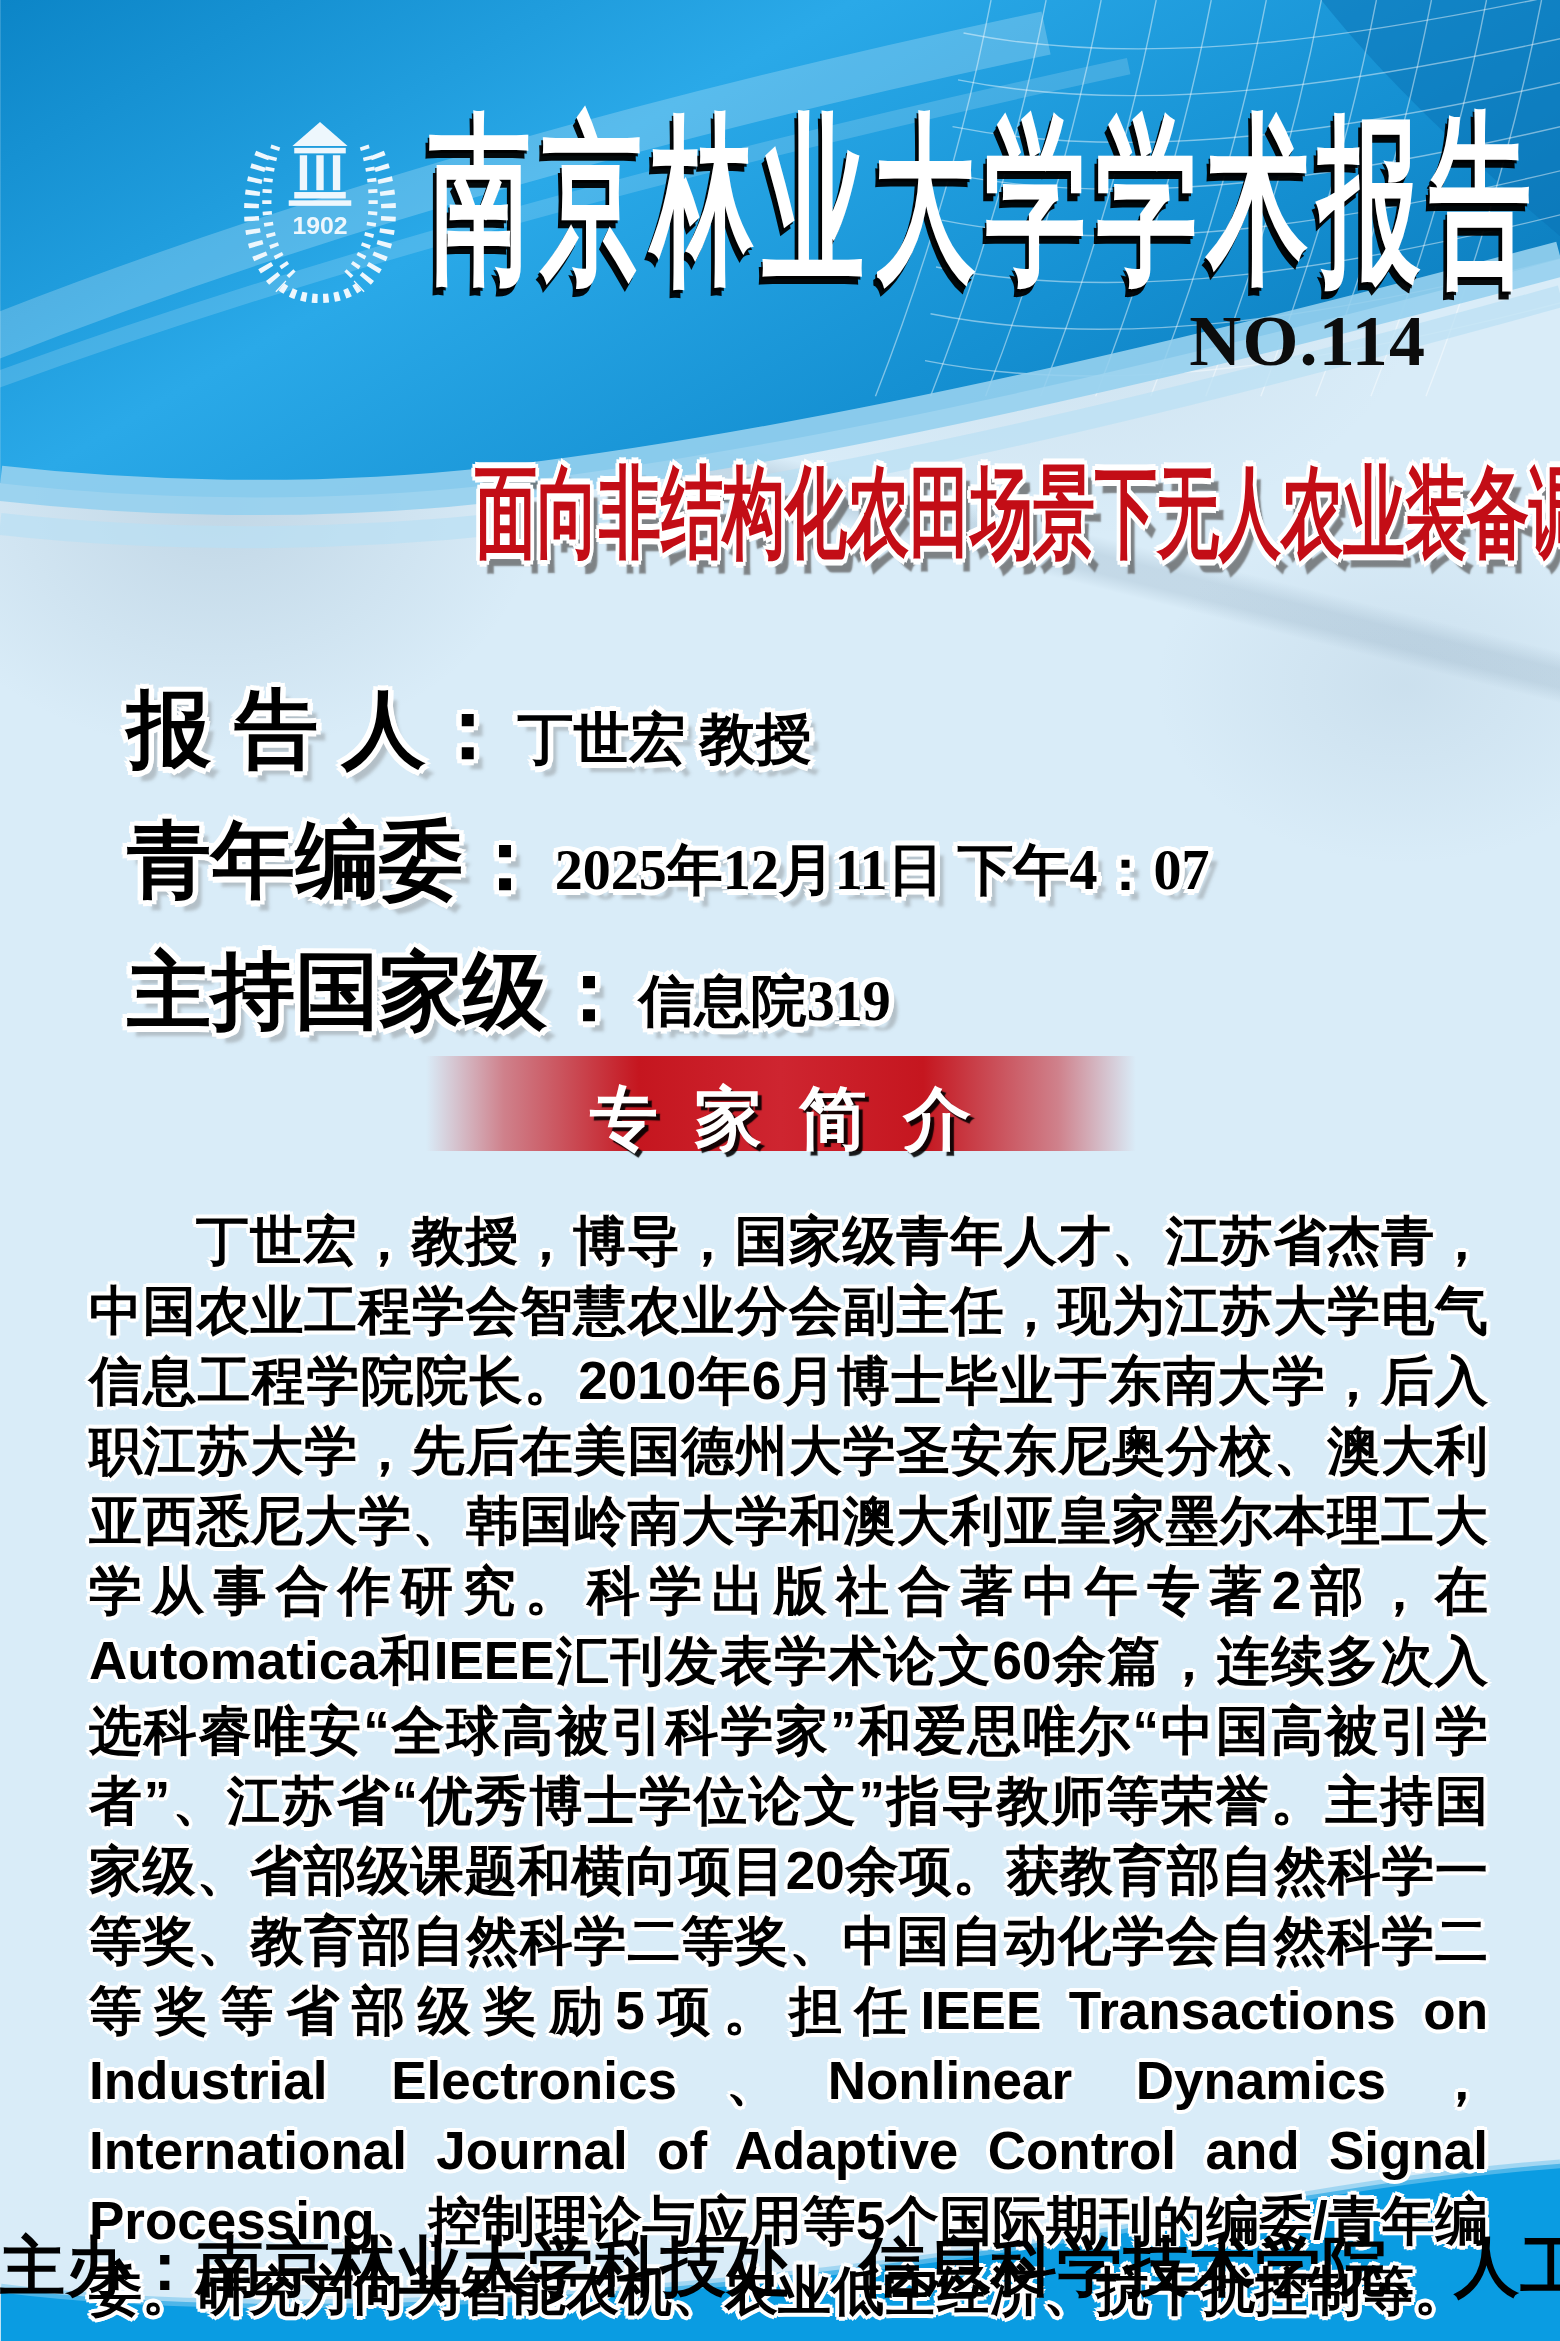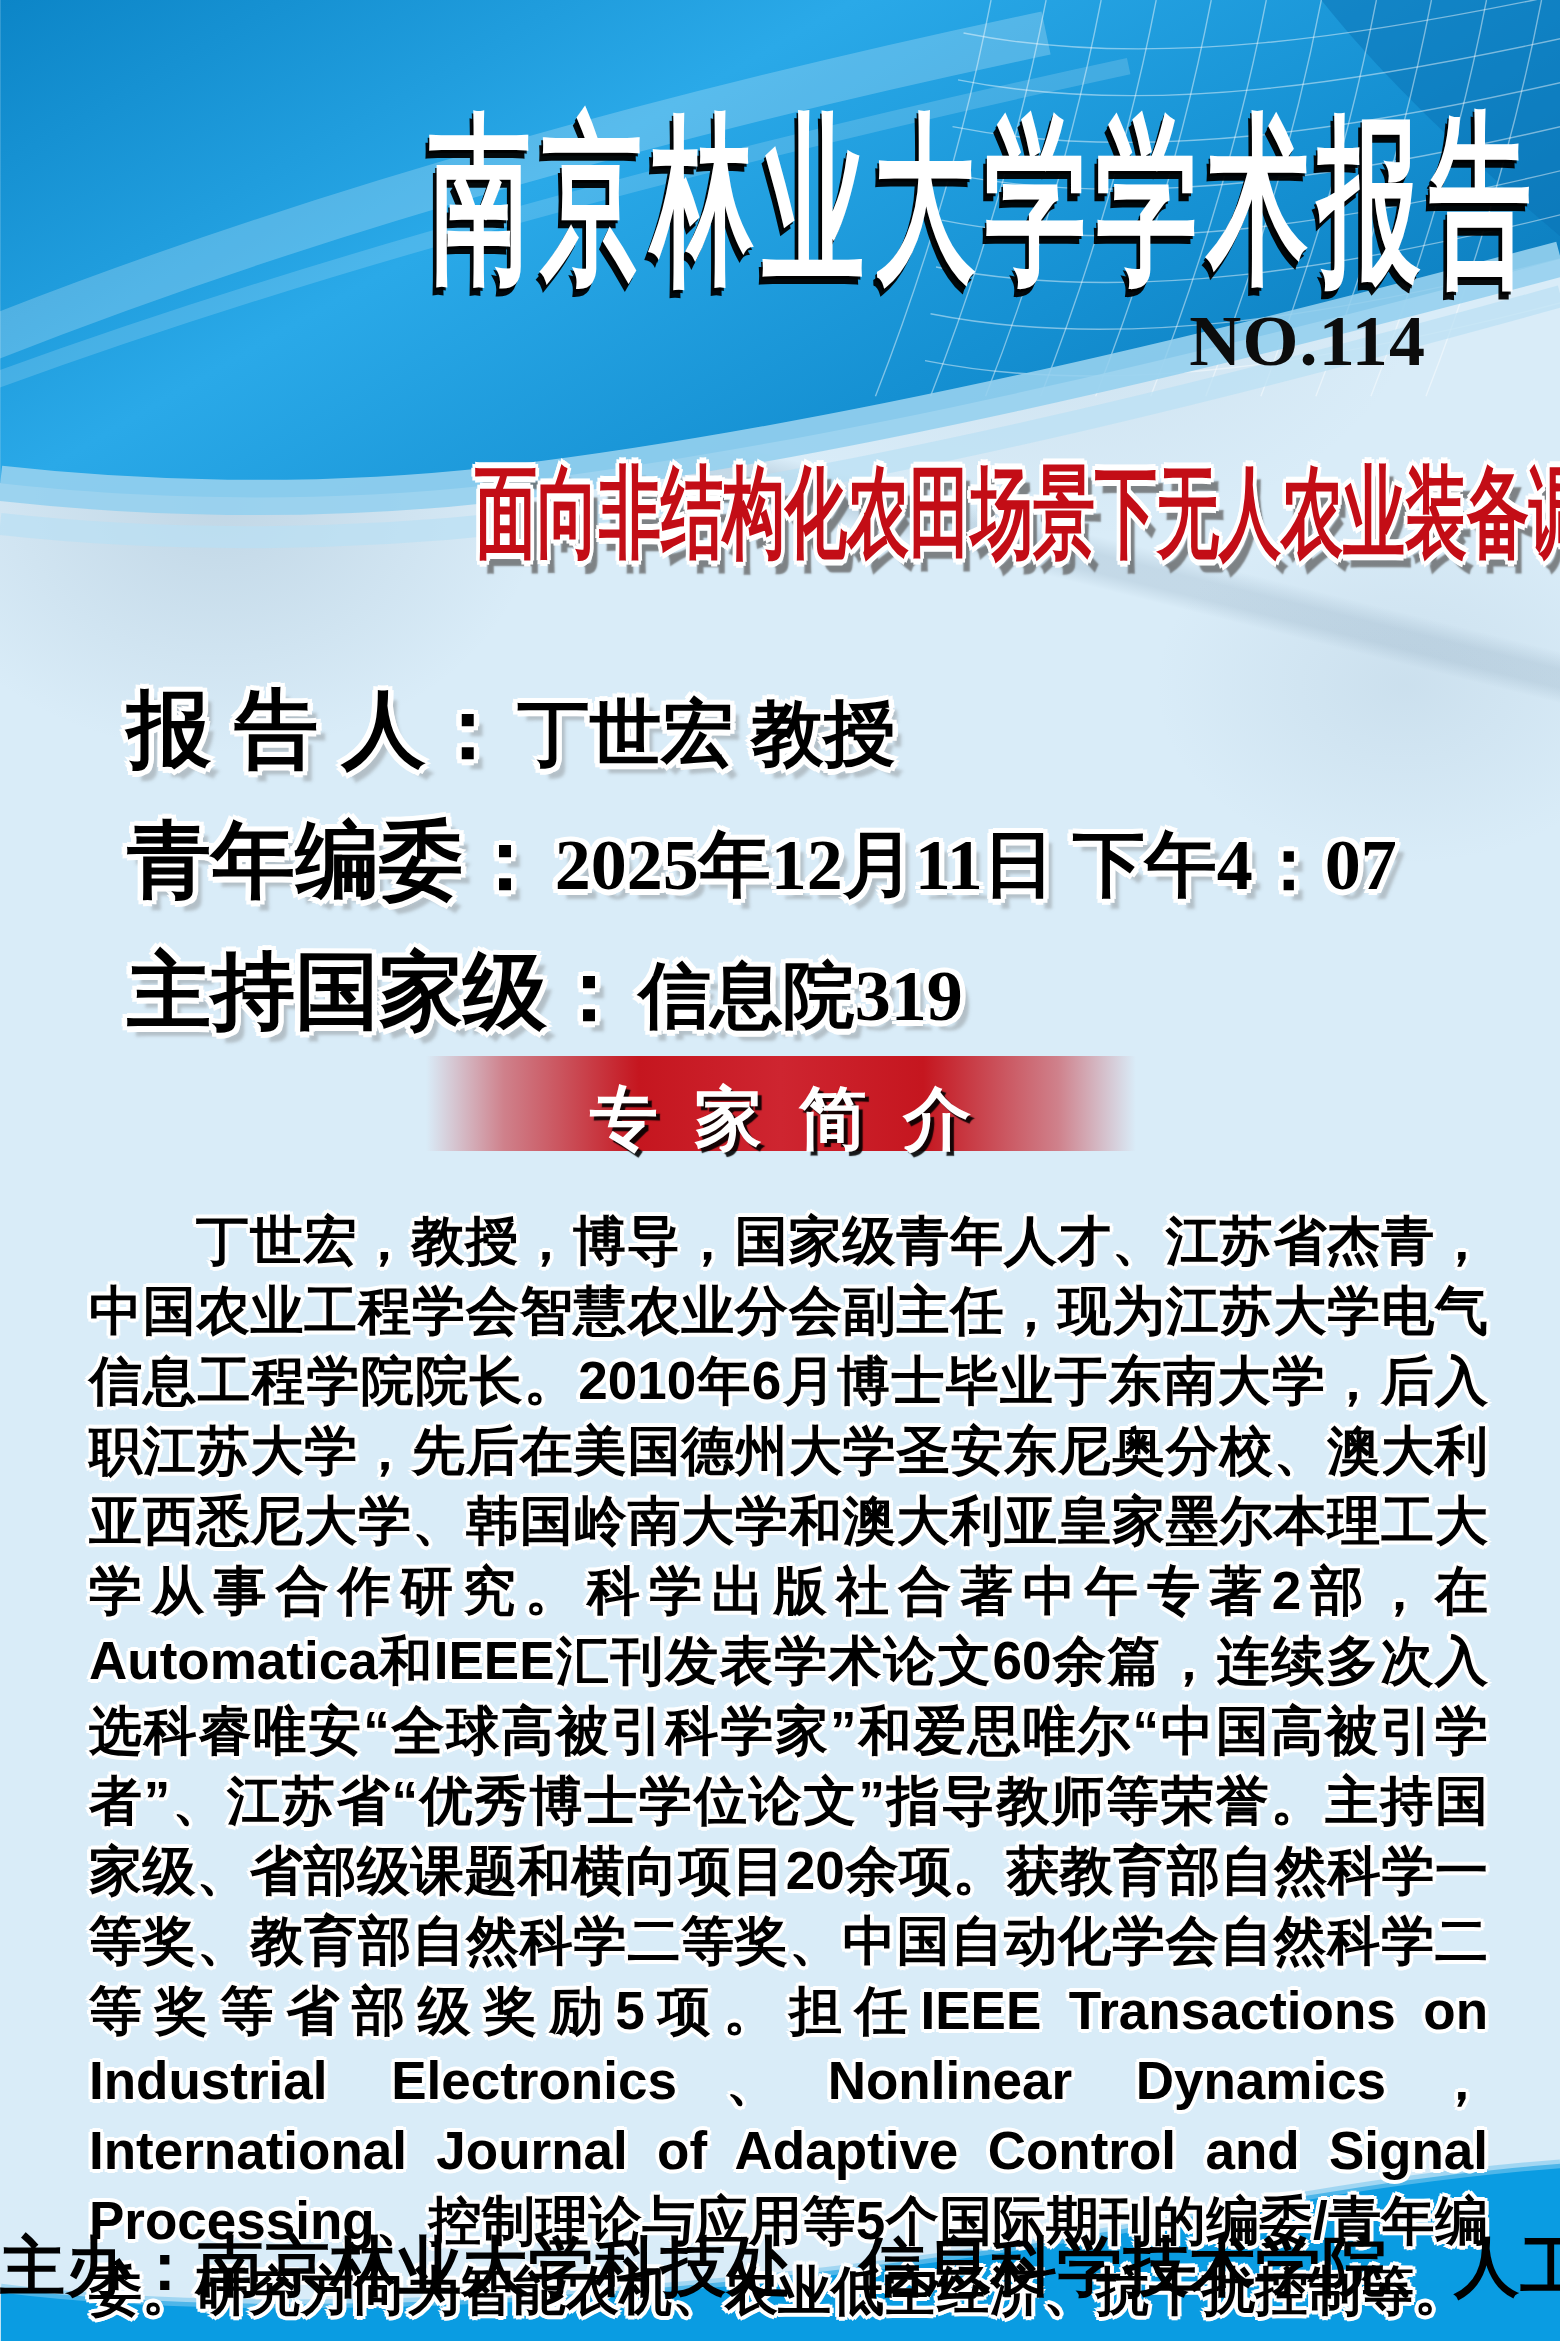--- a/index.html
+++ b/index.html
@@ -47,21 +47,21 @@
   .info{position:absolute; left:127px; top:682px; z-index:2;}
   .info-row{height:94px; margin-bottom:37px; white-space:nowrap;}
   .info-label{
     font-size:84px; font-weight:bold; color:#000; line-height:94px;
     text-shadow:-4.4px -4.4px 0 #fff, 4.4px -4.4px 0 #fff, -4.4px 4.4px 0 #fff, 4.4px 4.4px 0 #fff,
       -5.5px 0 0 #fff, 5.5px 0 0 #fff, 0 -5.5px 0 #fff, 0 5.5px 0 #fff,
       8.8px 10px 3.3px rgba(110,110,110,.35);
   }
   .info-value{
     font-family:"Liberation Serif","DejaVu Serif",serif;
-    font-size:72px; font-weight:bold; color:#000; line-height:94px; margin-left:7.7px;
+    font-size:56px; font-weight:bold; color:#000; line-height:94px; margin-left:7.7px;
     text-shadow:-4.4px -4.4px 0 #fff, 4.4px -4.4px 0 #fff, -4.4px 4.4px 0 #fff, 4.4px 4.4px 0 #fff,
       -5.5px 0 0 #fff, 5.5px 0 0 #fff, 0 -5.5px 0 #fff, 0 5.5px 0 #fff,
       8.8px 10px 3.3px rgba(110,110,110,.35);
   }
   
   .banner{
     position:absolute; left:50%; top:1056px; transform:translateX(-50%);
     width:710px; height:95px; z-index:2;
     display:flex; align-items:center; justify-content:center;
     background:linear-gradient(90deg,
@@ -132,20 +132,41 @@
       <path d="M1710,400 C2060,470 2460,400 2835,310"></path>
       <path d="M1700,485 C2050,555 2450,485 2835,390"></path>
       <path d="M1690,570 C2040,640 2440,570 2835,470"></path>
       <path d="M1680,655 C2030,725 2430,655 2835,550"></path>
     </g>
 
     <path d="M0,878 C240,905 560,918 900,880 C1500,810 2200,640 2835,470" stroke="#96d0ee" stroke-width="64" fill="none" opacity="0.9"></path>
     <path d="M0,952 C300,985 640,985 980,944 C1580,872 2250,700 2835,538" stroke="#b9e0f4" stroke-width="40" fill="none" opacity="0.7"></path>
   </svg>
 
+  <div class="logo">
+    <svg width="184" height="212" viewBox="0 0 200 230">
+      <g stroke="#eef7fd" fill="none">
+        <path d="M38,60 C18,110 20,170 58,205" stroke-width="16" stroke-dasharray="5 9"></path>
+        <path d="M162,60 C182,110 180,170 142,205" stroke-width="16" stroke-dasharray="5 9"></path>
+        <path d="M52,52 C36,100 38,160 70,192" stroke-width="10" stroke-dasharray="4 8"></path>
+        <path d="M148,52 C164,100 162,160 130,192" stroke-width="10" stroke-dasharray="4 8"></path>
+        <path d="M58,205 C80,222 120,222 142,205" stroke-width="10" stroke-dasharray="6 6"></path>
+      </g>
+      <g fill="#eef7fd">
+        <polygon points="100,26 70,52 130,52"></polygon>
+        <rect x="72" y="54" width="56" height="6"></rect>
+        <rect x="78" y="62" width="8" height="38"></rect>
+        <rect x="96" y="62" width="8" height="38"></rect>
+        <rect x="114" y="62" width="8" height="38"></rect>
+        <rect x="72" y="102" width="56" height="7"></rect>
+        <rect x="66" y="111" width="68" height="6"></rect>
+      </g>
+      <text x="100" y="148" text-anchor="middle" font-size="27" font-weight="bold" fill="#eef7fd" font-family="Liberation Sans, sans-serif">1902</text>
+    </svg>
+  </div>
 
   <h1 class="uni-title">南京林业大学学术报告</h1>
 
   <div class="report-no">NO.114</div>
 
   <div class="lecture-title-wrap">
     <span class="lecture-title">面向非结构化农田场景下无人农业装备调度、规划与控制</span>
   </div>
 
   <div class="info">

